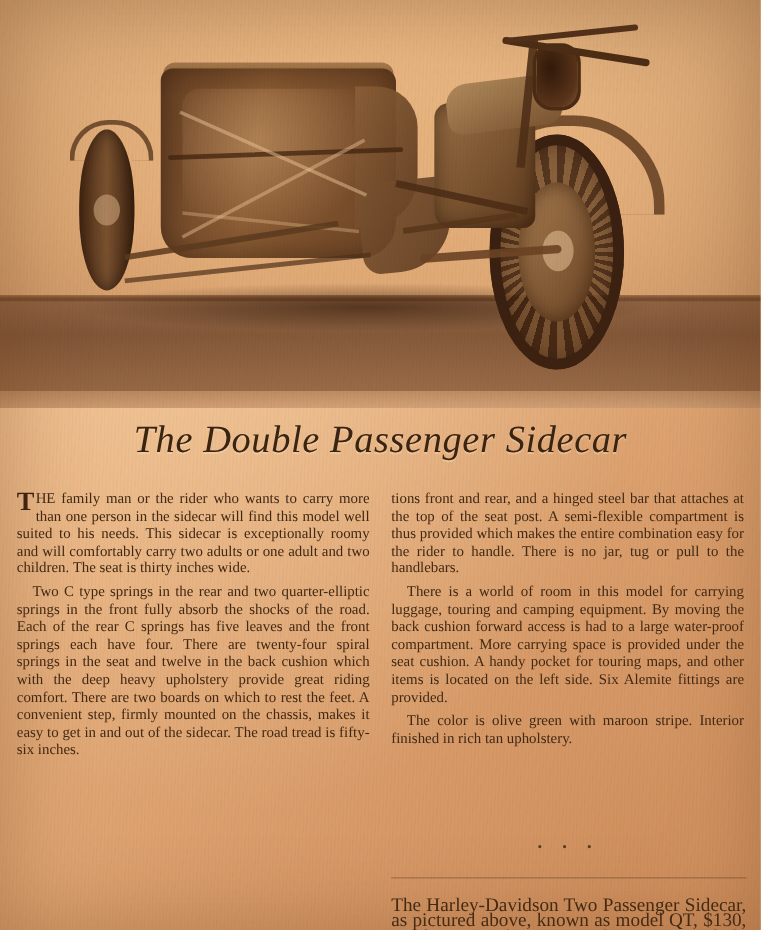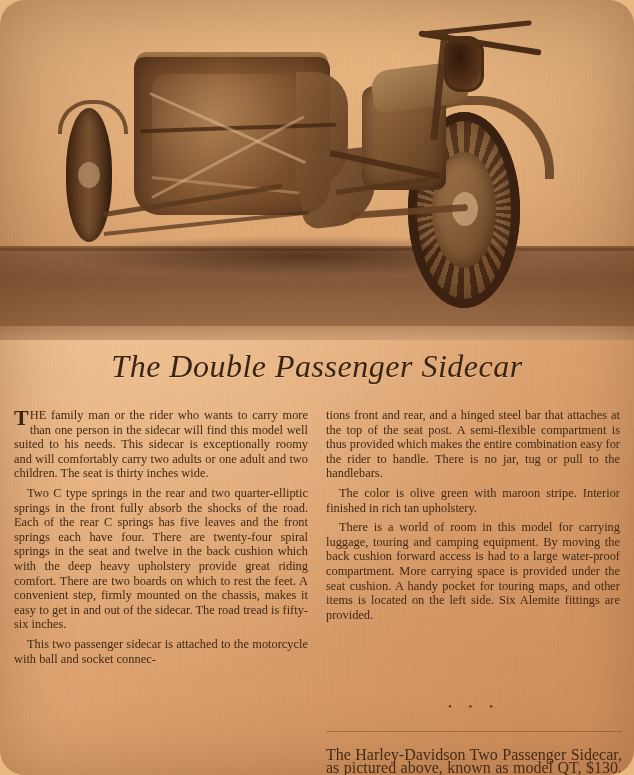--- a/index.html
+++ b/index.html
@@ -16,21 +16,20 @@
 
   #page {
     position: relative;
     width: 634px;
     height: 775px;
     background:
       radial-gradient(ellipse at 30% 20%, rgba(255,225,185,0.55) 0%, rgba(255,225,185,0) 60%),
       radial-gradient(ellipse at 85% 90%, rgba(190,120,70,0.35) 0%, rgba(190,120,70,0) 65%),
       linear-gradient(160deg, #efc08c 0%, #e5ae7c 45%, #d79a68 100%);
     overflow: hidden;
-    border-radius: 25px;
   }
 
   
   #photo {
     position: absolute;
     left: 0;
     top: 0;
     width: 634px;
     height: 340px;
     overflow: hidden;
@@ -501,27 +500,26 @@
     <div class="photo-vignette"></div>
   </div>
 
   <div id="title">The Double Passenger Sidecar</div>
 
   <div id="columns">
 
     <div class="col">
       <p class="first"><span class="dropcap">T</span><span class="smallcaps">HE</span><span> family man or the rider who wants to carry more than one person in the sidecar will find this model well suited to his needs. This sidecar is exceptionally roomy and will comfortably carry two adults or one adult and two children. The seat is thirty inches wide.</span></p>
       <p><span>Two C type springs in the rear and two quarter-elliptic springs in the front fully absorb the shocks of the road. Each of the rear C springs has five leaves and the front springs each have four. There are twenty-four spiral springs in the seat and twelve in the back cushion which with the deep heavy upholstery provide great riding comfort. There are two boards on which to rest the feet. A convenient step, firmly mounted on the chassis, makes it easy to get in and out of the sidecar. The road tread is fifty-six inches.</span></p>
-      <p><span>This two passenger sidecar is attached to the motorcycle with ball and socket connec-</span></p>
     </div>
 
     <div class="col">
       <p class="first"><span>tions front and rear, and a hinged steel bar that attaches at the top of the seat post. A semi-flexible compartment is thus provided which makes the entire combination easy for the rider to handle. There is no jar, tug or pull to the handlebars.</span></p>
+      <p><span>There is a world of room in this model for carrying luggage, touring and camping equipment. By moving the back cushion forward access is had to a large water-proof compartment. More carrying space is provided under the seat cushion. A handy pocket for touring maps, and other items is located on the left side. Six Alemite fittings are provided.</span></p>
       <p><span>The color is olive green with maroon stripe. Interior finished in rich tan upholstery.</span></p>
-      <p><span>There is a world of room in this model for carrying luggage, touring and camping equipment. By moving the back cushion forward access is had to a large water-proof compartment. More carrying space is provided under the seat cushion. A handy pocket for touring maps, and other items is located on the left side. Six Alemite fittings are provided.</span></p>
     </div>
 
   </div>
 
   <div id="divider-dots">• • •</div>
 
   <div id="footer-note">The Harley-Davidson Two Passenger Sidecar, as pictured above, known as model QT, $130, at factory. This price does not include motorcycle.</div>
 
   <div class="grain"></div>
   <div class="edge-shade"></div>

